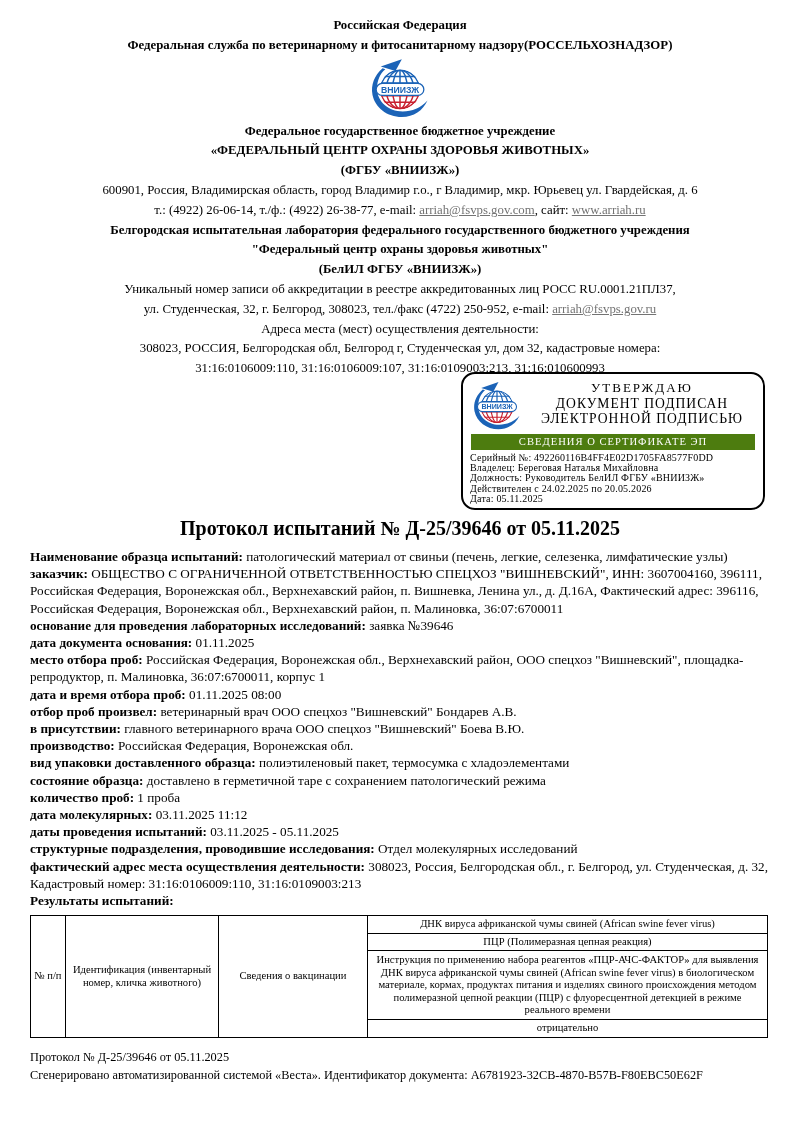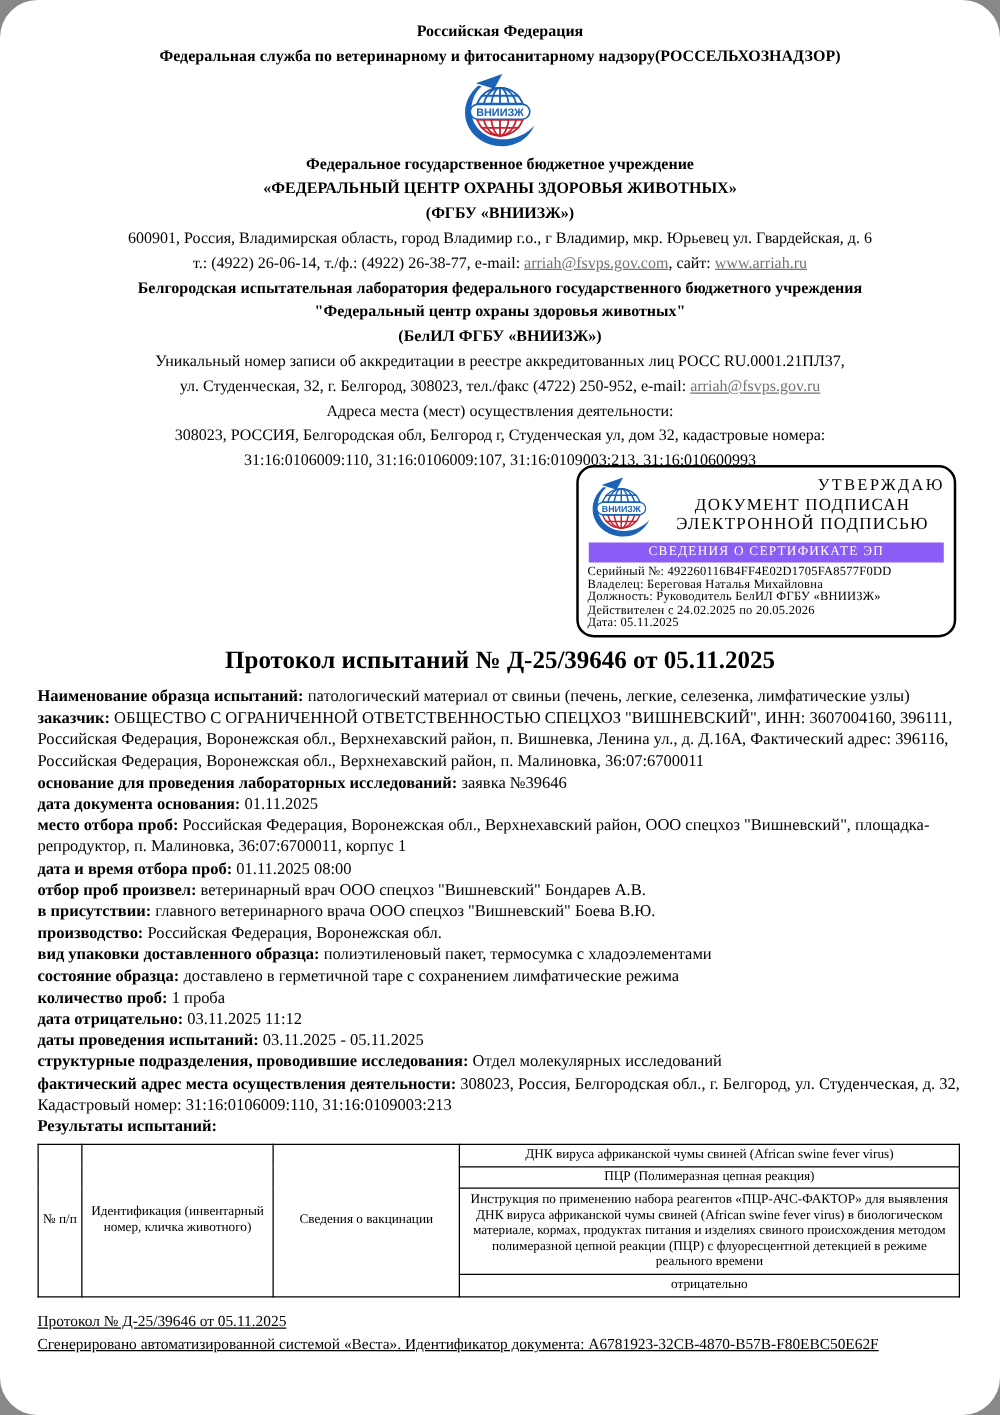--- a/index.html
+++ b/index.html
@@ -1,38 +1,38 @@
 <!DOCTYPE html>
 <html lang="ru"><head>
 <meta charset="utf-8">
 <style>
   html,body{margin:0;padding:0;background:#888;}
   .page{
     width:800px;height:1132px;margin:0 auto;background:#fff;color:#000;
     font-family:"Liberation Serif","DejaVu Serif",serif;
-    overflow:hidden;box-sizing:border-box;padding:16px 30px 0 30px;position:relative;border-radius:30px;
+    overflow:hidden;box-sizing:border-box;padding:16px 30px 0 30px;position:relative;
   }
   
   .hdr{text-align:center;font-size:12.8px;line-height:19.8px;}
   .hdr .b{font-weight:bold;}
   .logo-wrap{height:66px;display:flex;justify-content:center;align-items:center;}
   a.lnk{color:#737373;text-decoration:underline;cursor:pointer;}
   
   .stamp-row{display:flex;justify-content:flex-end;padding-right:5px;margin-top:-7px;}
   .stamp{
     width:286px;border:2.5px solid #000;border-radius:14px;padding:5px 7px 4px 7px;
     background:#fff;
   }
   .stamp-top{display:flex;align-items:flex-start;}
   .stamp-logo{width:58px;flex:0 0 58px;padding-top:2px;}
   .stamp-head{flex:1;text-align:center;}
-  .st-approve{font-size:13px;letter-spacing:2px;line-height:17px;text-align:right;}
+  .st-approve{font-size:13px;letter-spacing:2px;line-height:17px;}
   .st-signed{font-size:13.6px;letter-spacing:1px;line-height:15.5px;}
   .cert-bar{
-    background:#8b5cf6;color:#fff;text-align:center;font-size:10.6px;
+    background:#4d7c0f;color:#fff;text-align:center;font-size:10.6px;
     letter-spacing:1px;padding:2px 0 3px 0;margin:3px 1px 3px 1px;
   }
   .cert-lines{font-size:10px;line-height:10.2px;letter-spacing:0.2px;}
   
   .doc-title{text-align:center;font-size:20px;font-weight:bold;margin:7px 0 8px 0;}
   
   .fields{font-size:13.2px;line-height:17.2px;text-align:left;}
   .fields p{margin:0;}
   .fields b{font-weight:bold;}
   
@@ -40,21 +40,21 @@
   table.res td{
     border:1px solid #000;font-size:10.6px;font-weight:normal;text-align:center;
     vertical-align:middle;padding:2px 3px;line-height:12.6px;
   }
   td.c1{width:28px;}
   td.c2{width:146px;}
   td.c3{width:142px;}
   td.instr{padding:3px 8px;height:64px;}
   
   .footer{font-size:12.3px;line-height:18px;margin-top:10px;}
-  .footer p{margin:0;text-decoration:underline;}
+  .footer p{margin:0;}
   svg{display:block;}
 </style>
 </head>
 <body>
 
 <svg width="0" height="0" style="position:absolute" aria-hidden="true">
   <defs>
     <clipPath id="gtop">
         <path d="M14,34 A22,22 0 0 1 58,34 L58,34 Z"></path>
       </clipPath>
@@ -144,23 +144,23 @@
     <p><b>Наименование образца испытаний:</b> <span>патологический материал от свиньи (печень, легкие, селезенка, лимфатические узлы)</span></p>
     <p><b>заказчик:</b> <span>ОБЩЕСТВО С ОГРАНИЧЕННОЙ ОТВЕТСТВЕННОСТЬЮ СПЕЦХОЗ "ВИШНЕВСКИЙ", ИНН: 3607004160, 396111, Российская Федерация, Воронежская обл., Верхнехавский район, п. Вишневка, Ленина ул., д. Д.16А, Фактический адрес: 396116, Российская Федерация, Воронежская обл., Верхнехавский район, п. Малиновка, 36:07:6700011</span></p>
     <p><b>основание для проведения лабораторных исследований:</b> <span>заявка №39646</span></p>
     <p><b>дата документа основания:</b> <span>01.11.2025</span></p>
     <p><b>место отбора проб:</b> <span>Российская Федерация, Воронежская обл., Верхнехавский район, ООО спецхоз "Вишневский", площадка-репродуктор, п. Малиновка, 36:07:6700011, корпус 1</span></p>
     <p><b>дата и время отбора проб:</b> <span>01.11.2025 08:00</span></p>
     <p><b>отбор проб произвел:</b> <span>ветеринарный врач ООО спецхоз "Вишневский" Бондарев А.В.</span></p>
     <p><b>в присутствии:</b> <span>главного ветеринарного врача ООО спецхоз "Вишневский" Боева В.Ю.</span></p>
     <p><b>производство:</b> <span>Российская Федерация, Воронежская обл.</span></p>
     <p><b>вид упаковки доставленного образца:</b> <span>полиэтиленовый пакет, термосумка с хладоэлементами</span></p>
-    <p><b>состояние образца:</b> <span>доставлено в герметичной таре с сохранением лимфатические режима</span></p>
+    <p><b>состояние образца:</b> <span>доставлено в герметичной таре с сохранением патологический режима</span></p>
     <p><b>количество проб:</b> <span>1 проба</span></p>
-    <p><b>дата отрицательно:</b> <span>03.11.2025 11:12</span></p>
+    <p><b>дата молекулярных:</b> <span>03.11.2025 11:12</span></p>
     <p><b>даты проведения испытаний:</b> <span>03.11.2025 - 05.11.2025</span></p>
     <p><b>структурные подразделения, проводившие исследования:</b> <span>Отдел молекулярных исследований</span></p>
     <p><b>фактический адрес места осуществления деятельности:</b> <span>308023, Россия, Белгородская обл., г. Белгород, ул. Студенческая, д. 32, Кадастровый номер: 31:16:0106009:110, 31:16:0109003:213</span></p>
     <p><b>Результаты испытаний:</b></p>
   </div>
 
   <table class="res">
     <tbody>
         <tr>
       <td class="c1" rowspan="4">№ п/п</td>

